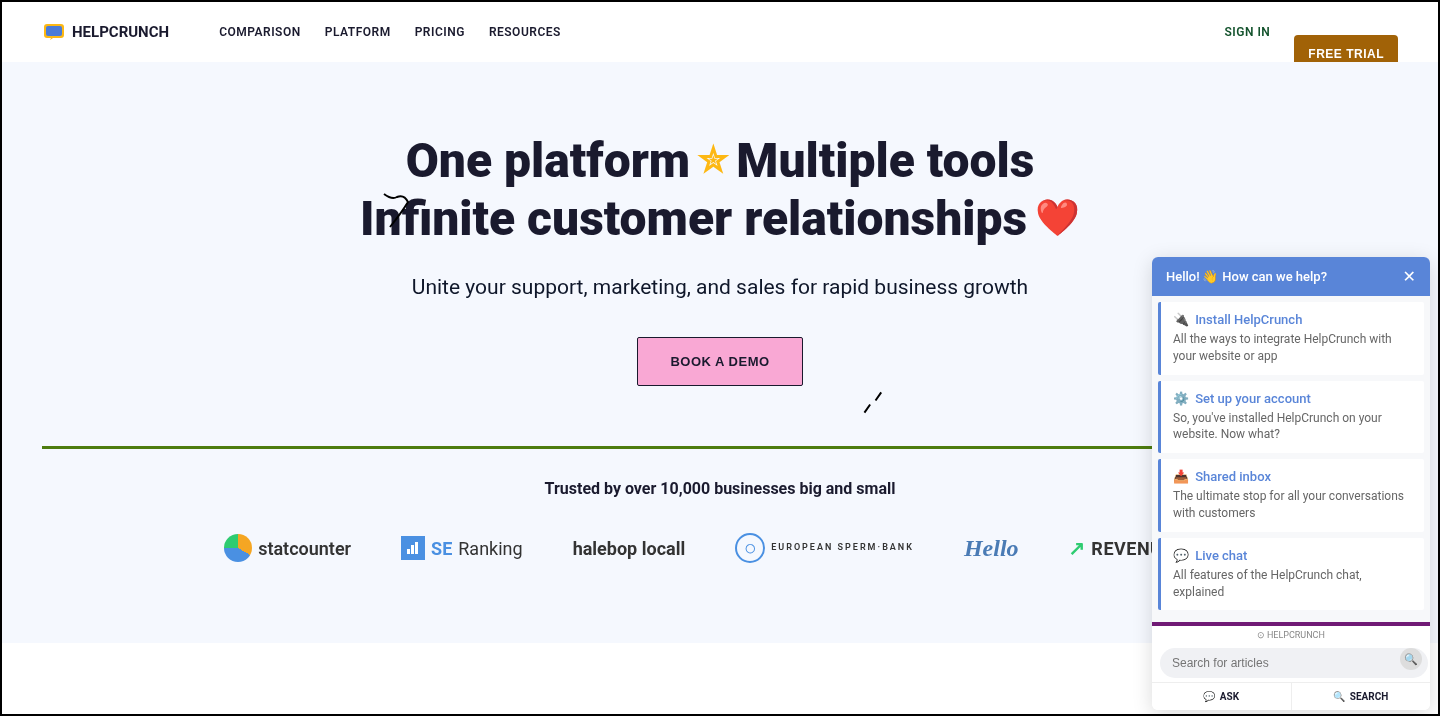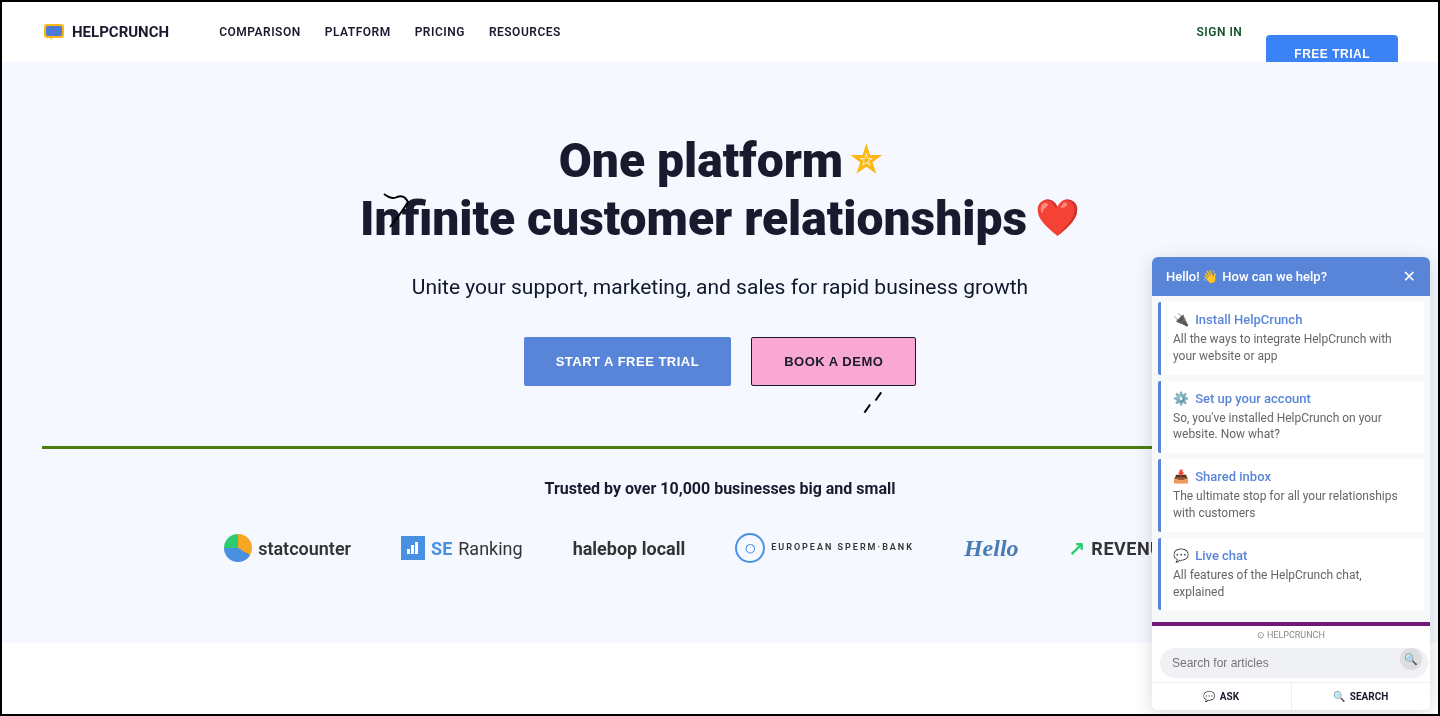--- a/index.html
+++ b/index.html
@@ -58,23 +58,23 @@
       gap: 24px;
     }
     .sign-in {
       font-size: 12px;
       font-weight: 600;
       letter-spacing: 0.5px;
       color: #14532d;
       cursor: pointer;
     }
     .free-trial-btn {
-      background: #3b82f6;
+      background: #a16207;
       color: #fff;
-      padding: 12px 28px;
+      padding: 12px 14px;
       border-radius: 4px;
       font-size: 12px;
       font-weight: 600;
       letter-spacing: 0.5px;
       cursor: pointer;
       border: none;
       margin-top: 44px;
     }
     .hero {
       background: #F5F8FE;
@@ -320,29 +320,29 @@
 <div class="hero">
   <div class="squiggle">
     <svg width="30" height="40" viewBox="0 0 30 40">
         <path d="M2 2 Q 10 8 15 5 Q 22 2 26 10 Q 20 20 8 35" stroke="#000" stroke-width="2" fill="none"></path>
       </svg>
   </div>
   <h1 class="hero-title">
     <div class="line">
       <span>One platform</span>
       <span class="star-icon">✮</span>
+      <span>Multiple tools</span>
     </div>
     <div class="line">
       <span>Infinite customer relationships</span>
       <span class="heart-icon">❤️</span>
     </div>
   </h1>
   <p class="hero-subtitle">Unite your support, marketing, and sales for rapid business growth</p>
   <div class="hero-buttons">
-    <button class="btn-primary">START A FREE TRIAL</button>
     <button class="btn-secondary">BOOK A DEMO</button>
     <div class="arrow-decoration">
       <svg width="30" height="30" viewBox="0 0 30 30">
           <path d="M5 25 L12 18 M18 15 L25 8" stroke="#000" stroke-width="2" fill="none"></path>
         </svg>
     </div>
   </div>
 
   
   <div class="trusted-section">
@@ -397,21 +397,21 @@
           <span>⚙️</span>
           <span>Set up your account</span>
         </div>
       <div class="chat-card-desc">So, you've installed HelpCrunch on your website. Now what?</div>
     </div>
     <div class="chat-card">
       <div class="chat-card-title">
           <span>📥</span>
           <span>Shared inbox</span>
         </div>
-      <div class="chat-card-desc">The ultimate stop for all your relationships with customers</div>
+      <div class="chat-card-desc">The ultimate stop for all your conversations with customers</div>
     </div>
     <div class="chat-card">
       <div class="chat-card-title">
           <span>💬</span>
           <span>Live chat</span>
         </div>
       <div class="chat-card-desc">All features of the HelpCrunch chat, explained</div>
     </div>
   </div>
   <div class="chat-footer">

